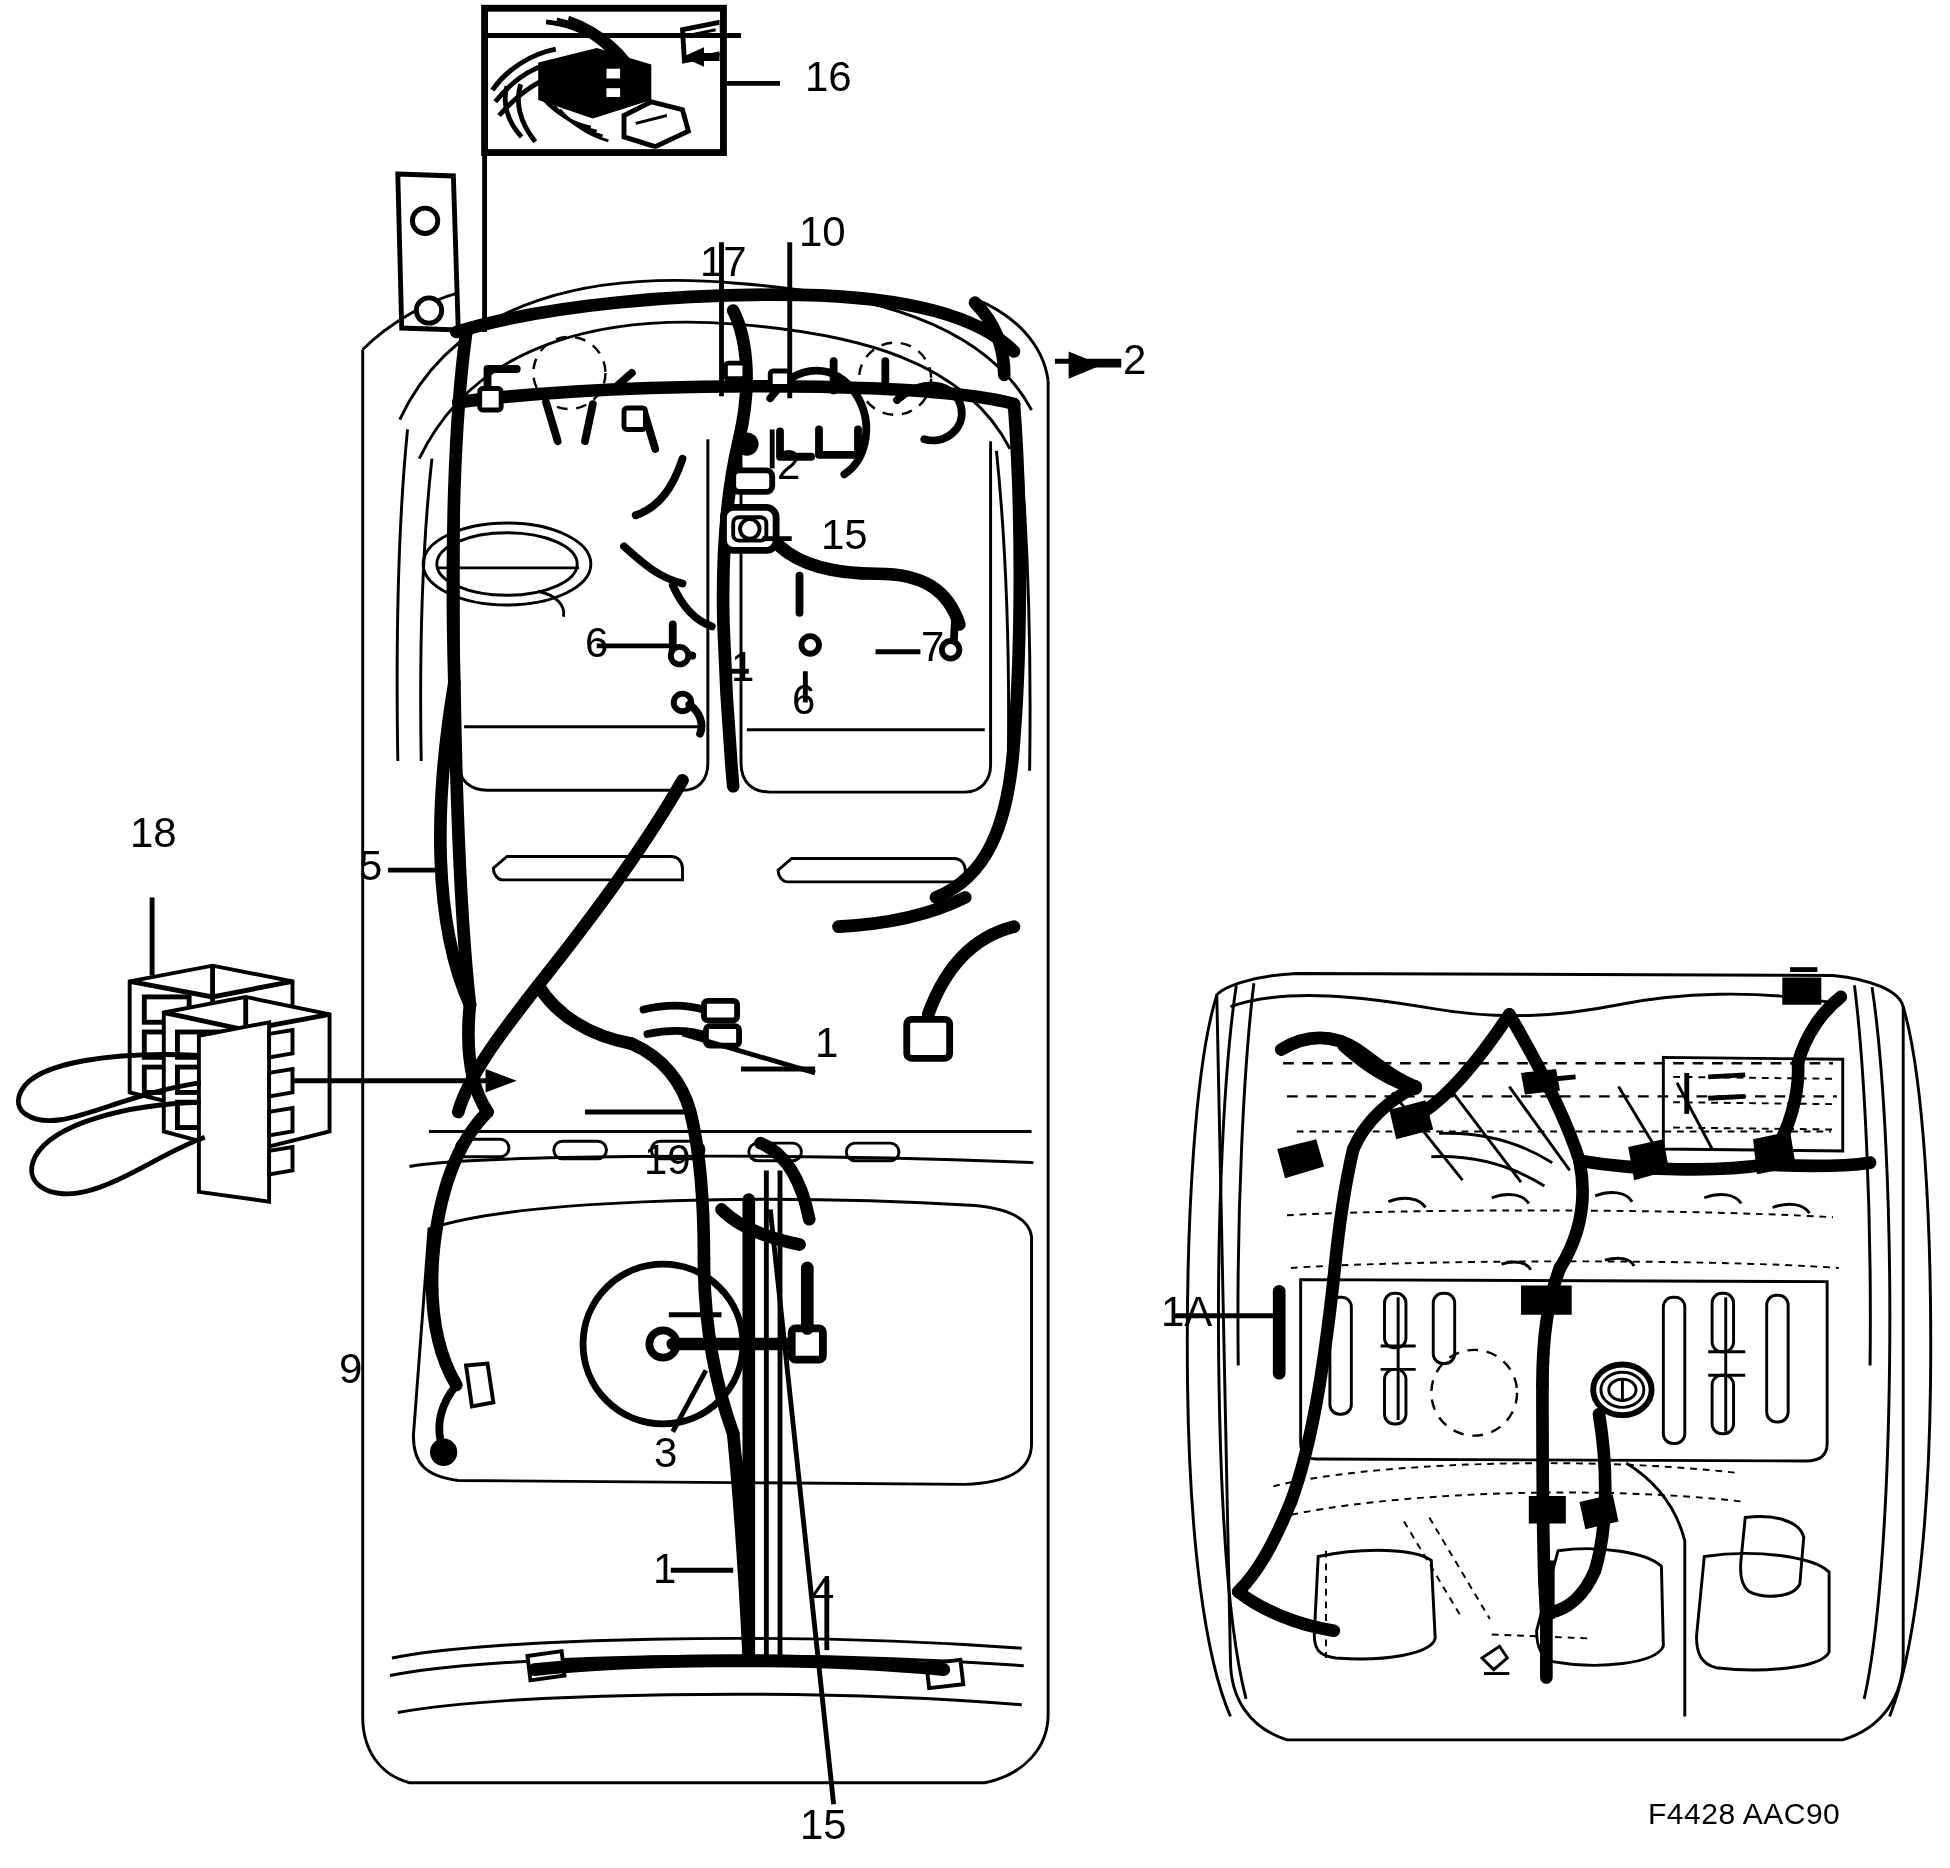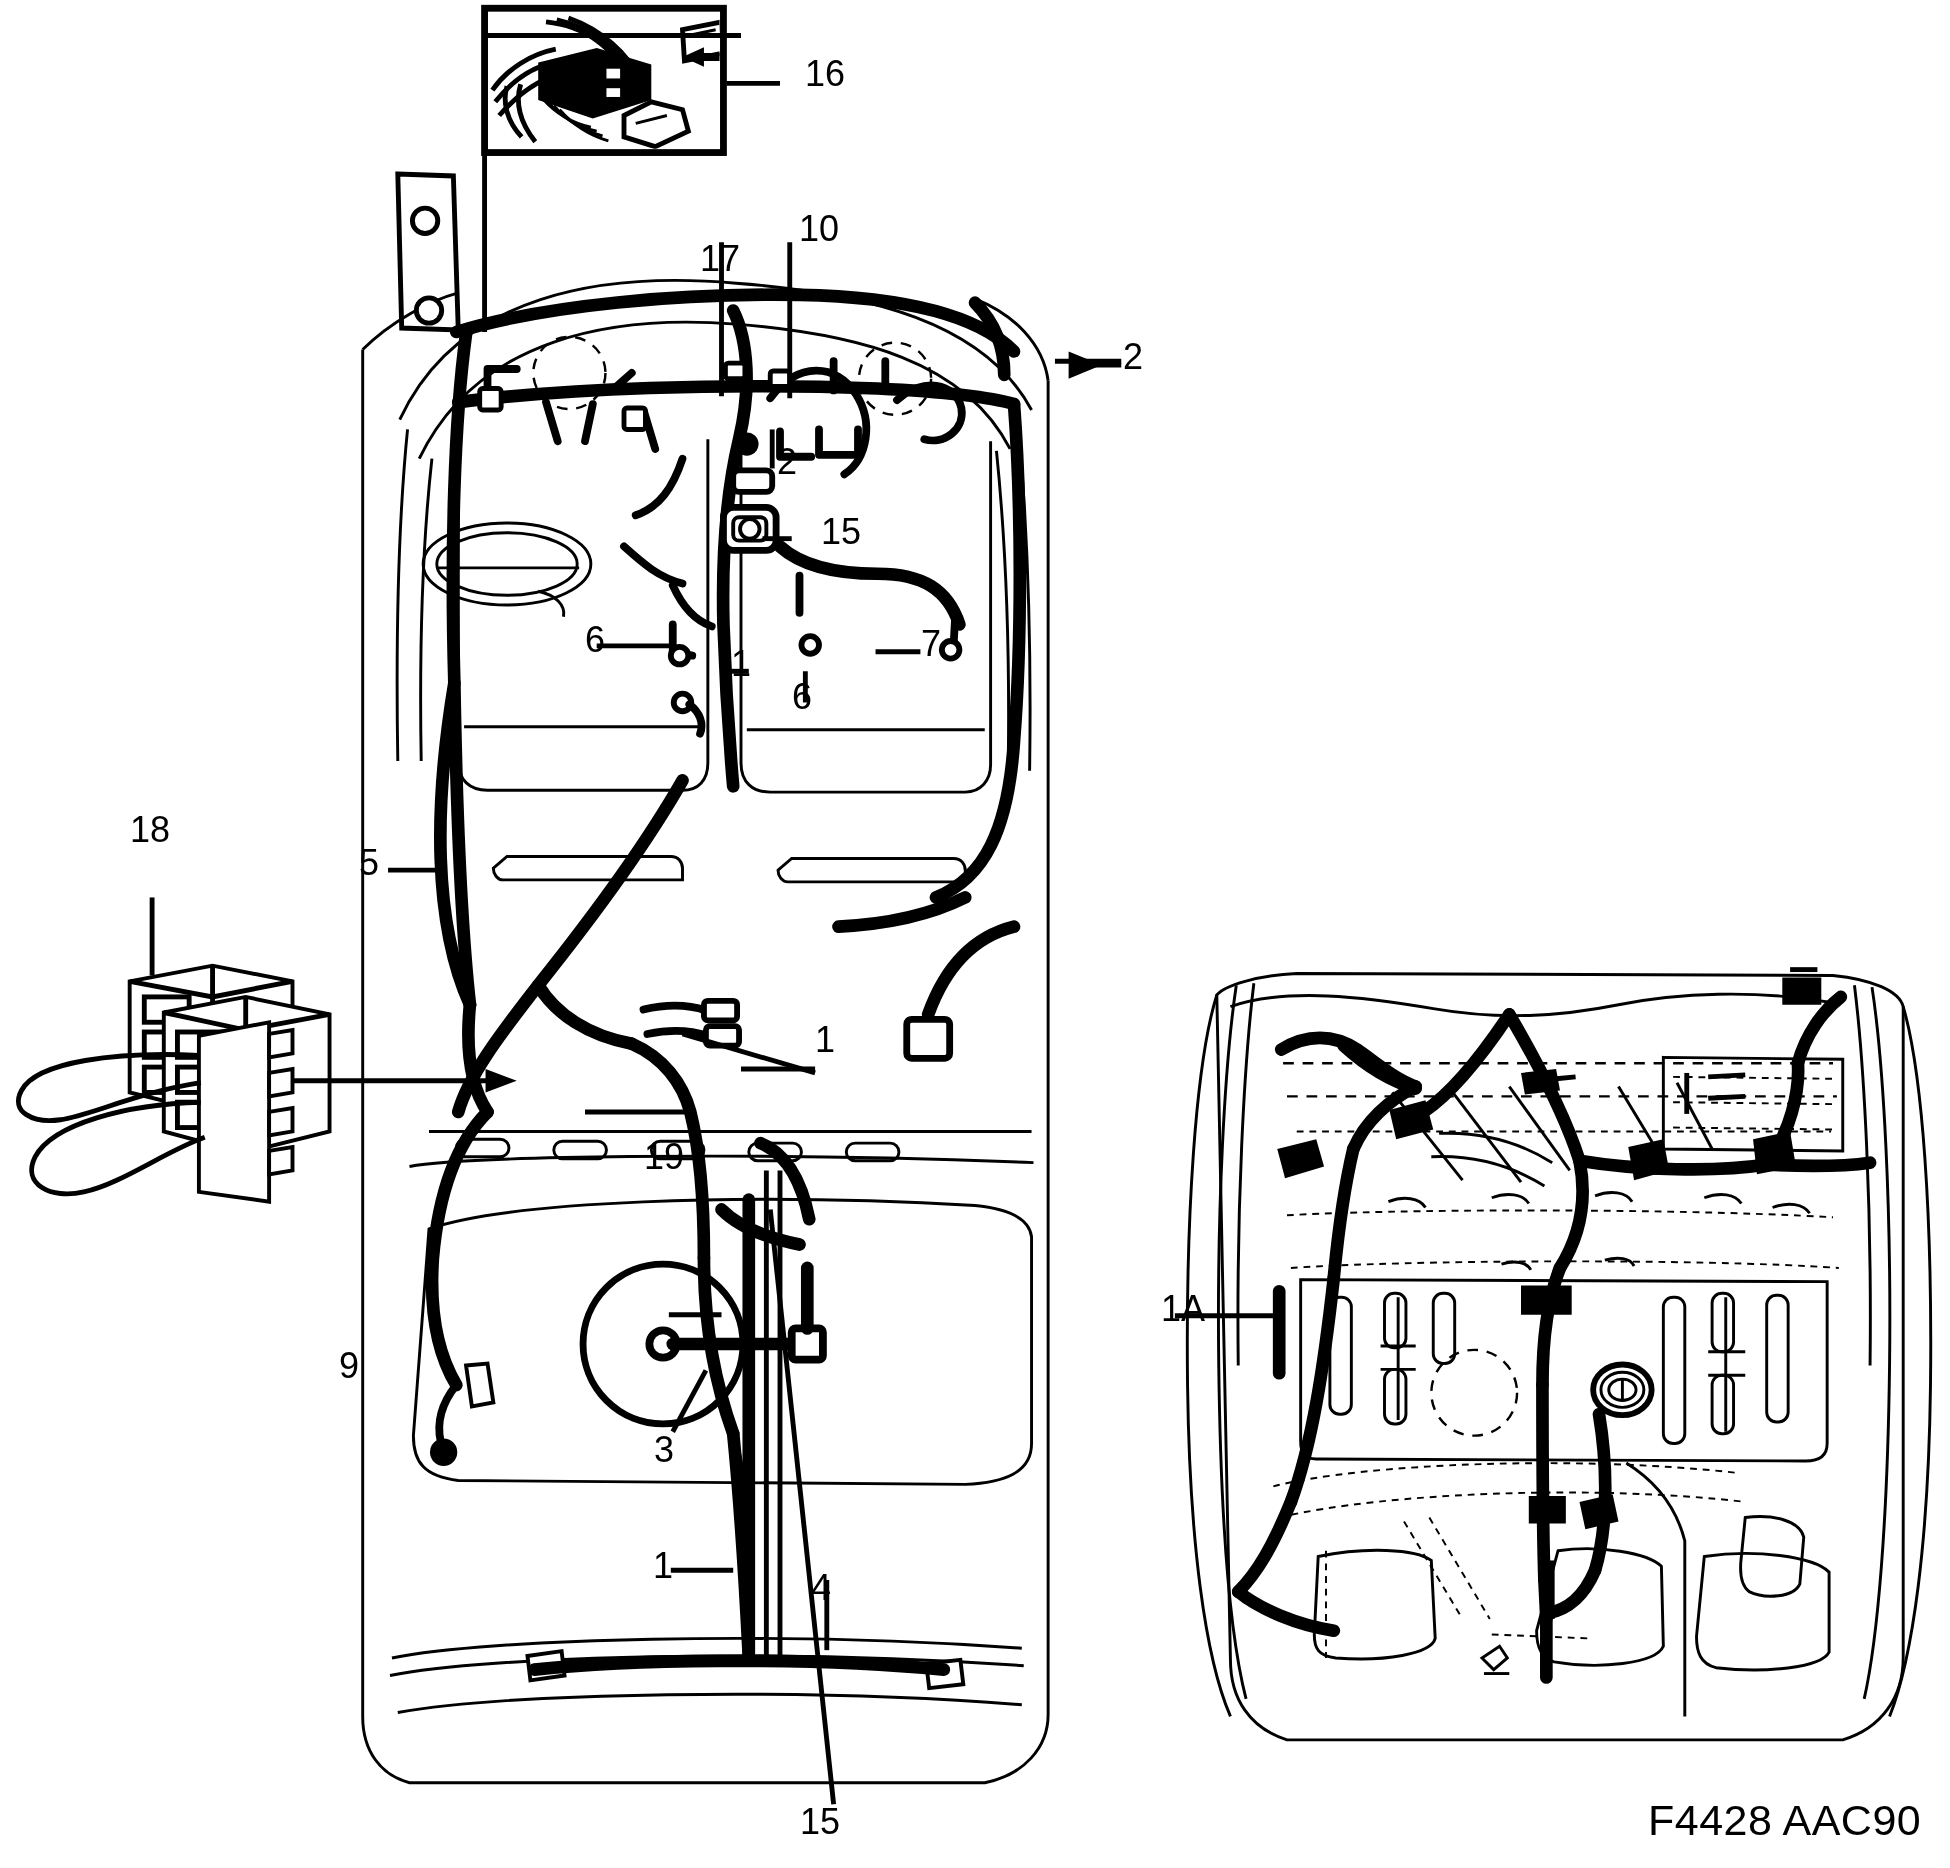--- a/index.html
+++ b/index.html
@@ -1,21 +1,21 @@
 <!DOCTYPE html>
 <html><head>
 <meta charset="utf-8">
 <style>
   html,body{margin:0;padding:0;background:#fff;}
   body{font-family:"Liberation Sans",sans-serif;}
   #page{position:relative;width:1950px;height:1869px;background:#fff;overflow:hidden;}
   #page svg{position:absolute;left:0;top:0;}
   .lbl{position:absolute;font-family:"Liberation Sans",sans-serif;color:#000;
-       font-size:36px;line-height:1;white-space:nowrap;}
-  .figcode{position:absolute;font-size:43px;letter-spacing:0.5px;}
+       font-size:42px;line-height:1;white-space:nowrap;}
+  .figcode{position:absolute;font-size:30px;letter-spacing:0.5px;}
   .stroke-thin{fill:none;stroke:#000;stroke-width:3;}
   .stroke-med{fill:none;stroke:#000;stroke-width:5;}
   .harness{fill:none;stroke:#000;stroke-width:13;stroke-linecap:round;stroke-linejoin:round;}
   .harness-thin{fill:none;stroke:#000;stroke-width:8;stroke-linecap:round;stroke-linejoin:round;}
   .leader{fill:none;stroke:#000;stroke-width:5;}
   .dashline{fill:none;stroke:#000;stroke-width:2.5;stroke-dasharray:11 9;}
   .dashfine{fill:none;stroke:#000;stroke-width:2;stroke-dasharray:7 6;}
   .blk{fill:#000;}
   .wht{fill:#fff;stroke:#000;stroke-width:4;}
 </style>

